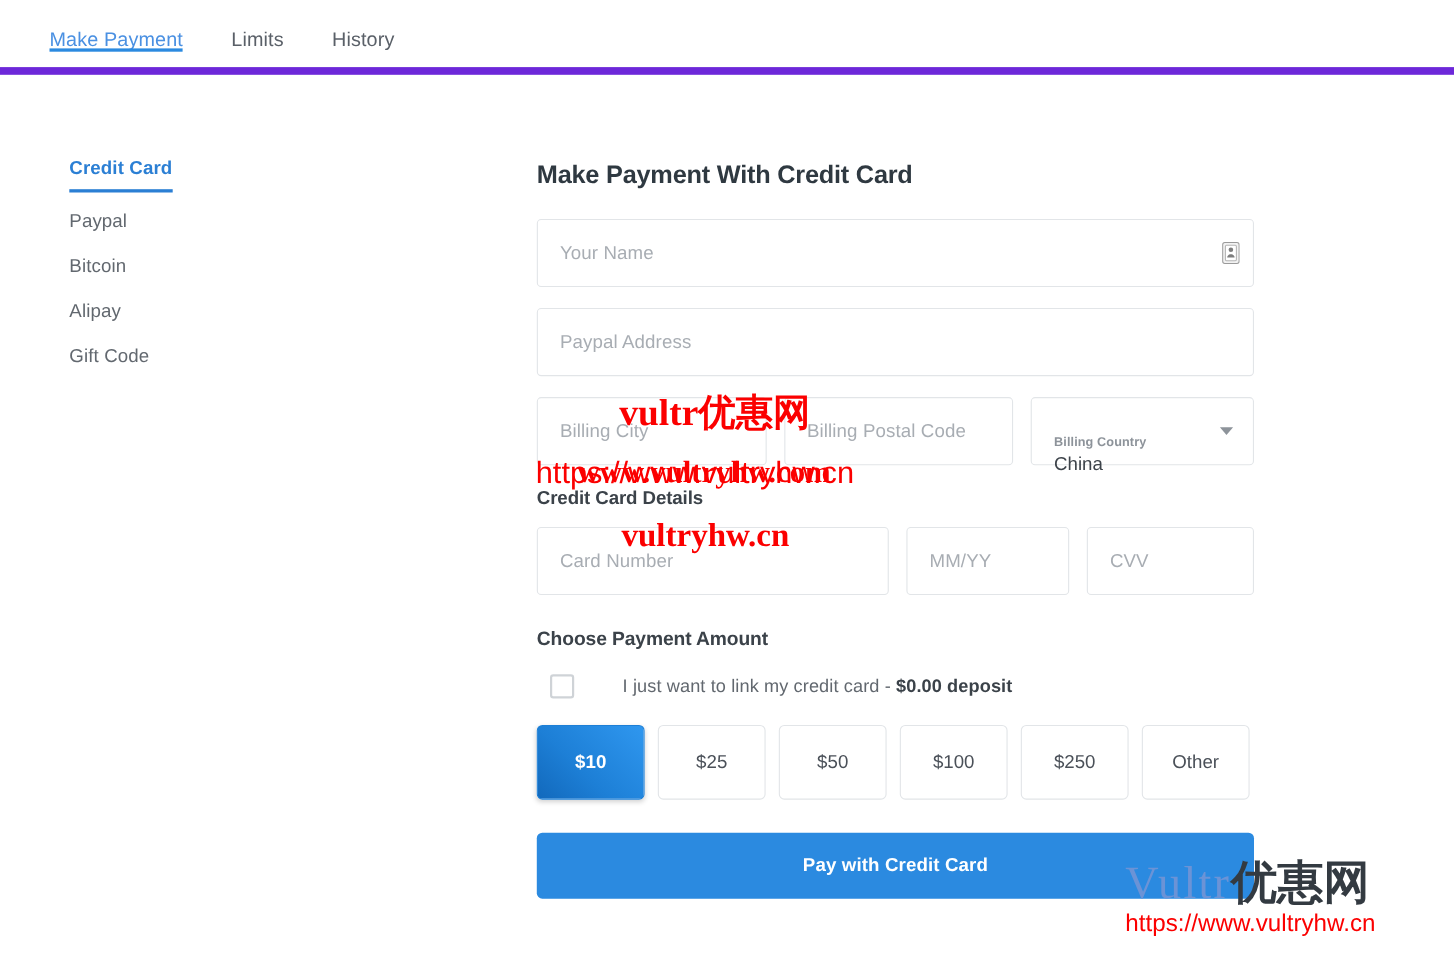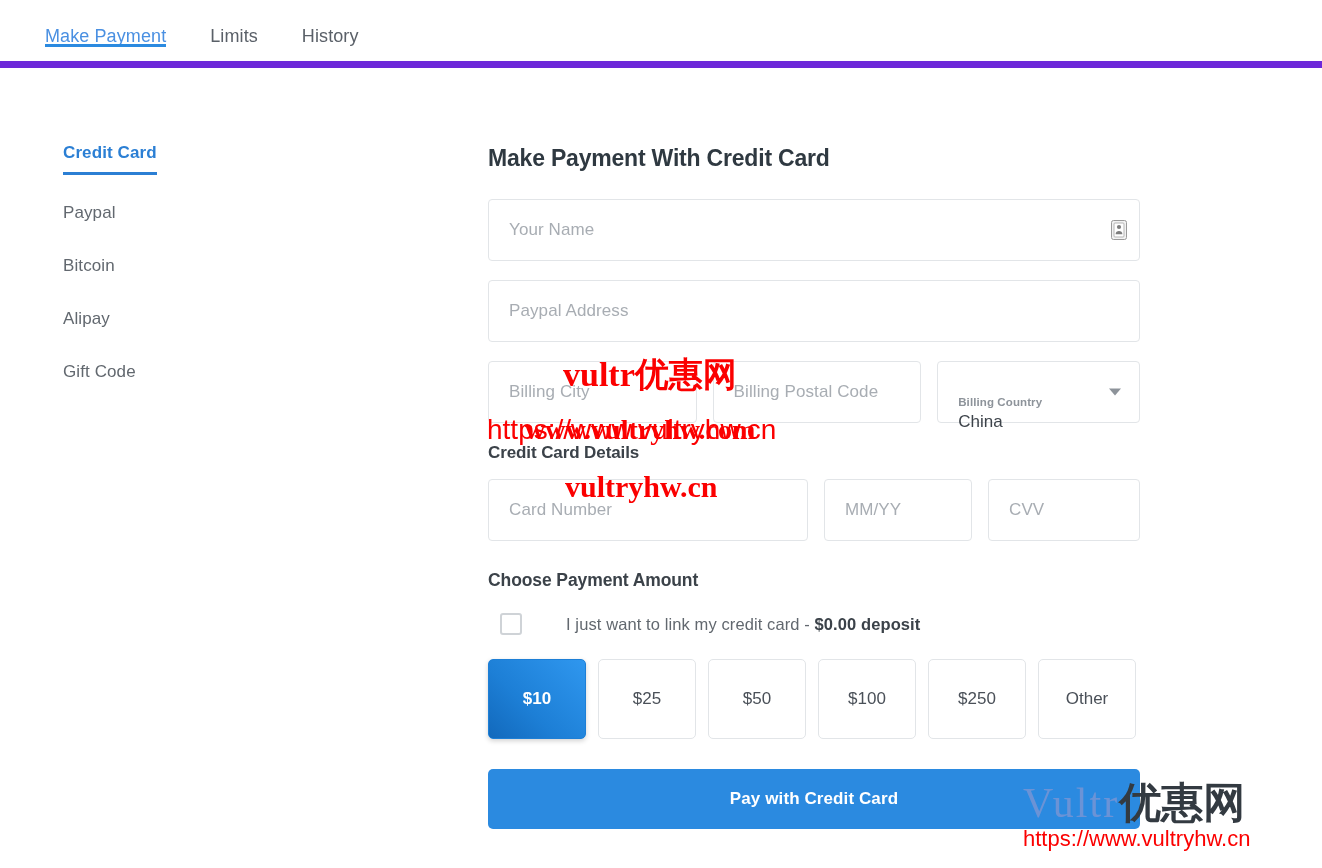--- a/index.html
+++ b/index.html
@@ -35,21 +35,21 @@
     content:""; position:absolute; left:0; right:0; bottom:0; height:3px;
     background:#2b8ae0;
   }
 
   
   .methodnav { position: absolute; left: 63px; top: 143px; width: 200px; }
   .method {
     font-size: 17px;
     color: #62686f;
     padding: 0 0 5px 0;
-    margin-bottom: 28px;
+    margin-bottom: 16px;
     cursor: pointer;
     display: inline-block;
     letter-spacing: .1px;
   }
   .method.active {
     color: #2b7fd4;
     font-weight: bold;
     border-bottom: 3px solid #2b7fd4;
     padding-bottom: 9px;
   }
@@ -115,21 +115,21 @@
   .checkrow { display: flex; align-items: center; margin: 0 0 24px 12px; gap: 28px; }
   .checkbox {
     width: 22px; height: 22px; border: 2px solid #cfd3d7; border-radius: 3px;
     background: #fff; margin-right: 16px; flex: none; cursor: pointer;
   }
   .checklabel { font-size: 16.5px; color: #62686f; letter-spacing: .1px; }
   .checklabel b { color: #3b4249; font-weight: bold; }
 
   .amounts { display: flex; gap: 12px; margin-bottom: 30px; }
   .amt {
-    width: 98px; height: 80px; border: 1px solid #e2e5e8; border-radius: 5px;
+    width: 98px; height: 68px; border: 1px solid #e2e5e8; border-radius: 5px;
     background: #fff; display: flex; align-items: center; justify-content: center;
     font-size: 17px; color: #4a5058; cursor: pointer;
   }
   .amt.selected {
     background: linear-gradient(225deg, #2f97ef 0%, #1d7fd6 60%, #1269bc 100%);
     border-color: #1d7fd6;
     color: #fff; font-weight: bold;
     box-shadow: 0 2px 5px rgba(0,0,0,.18);
   }
 

